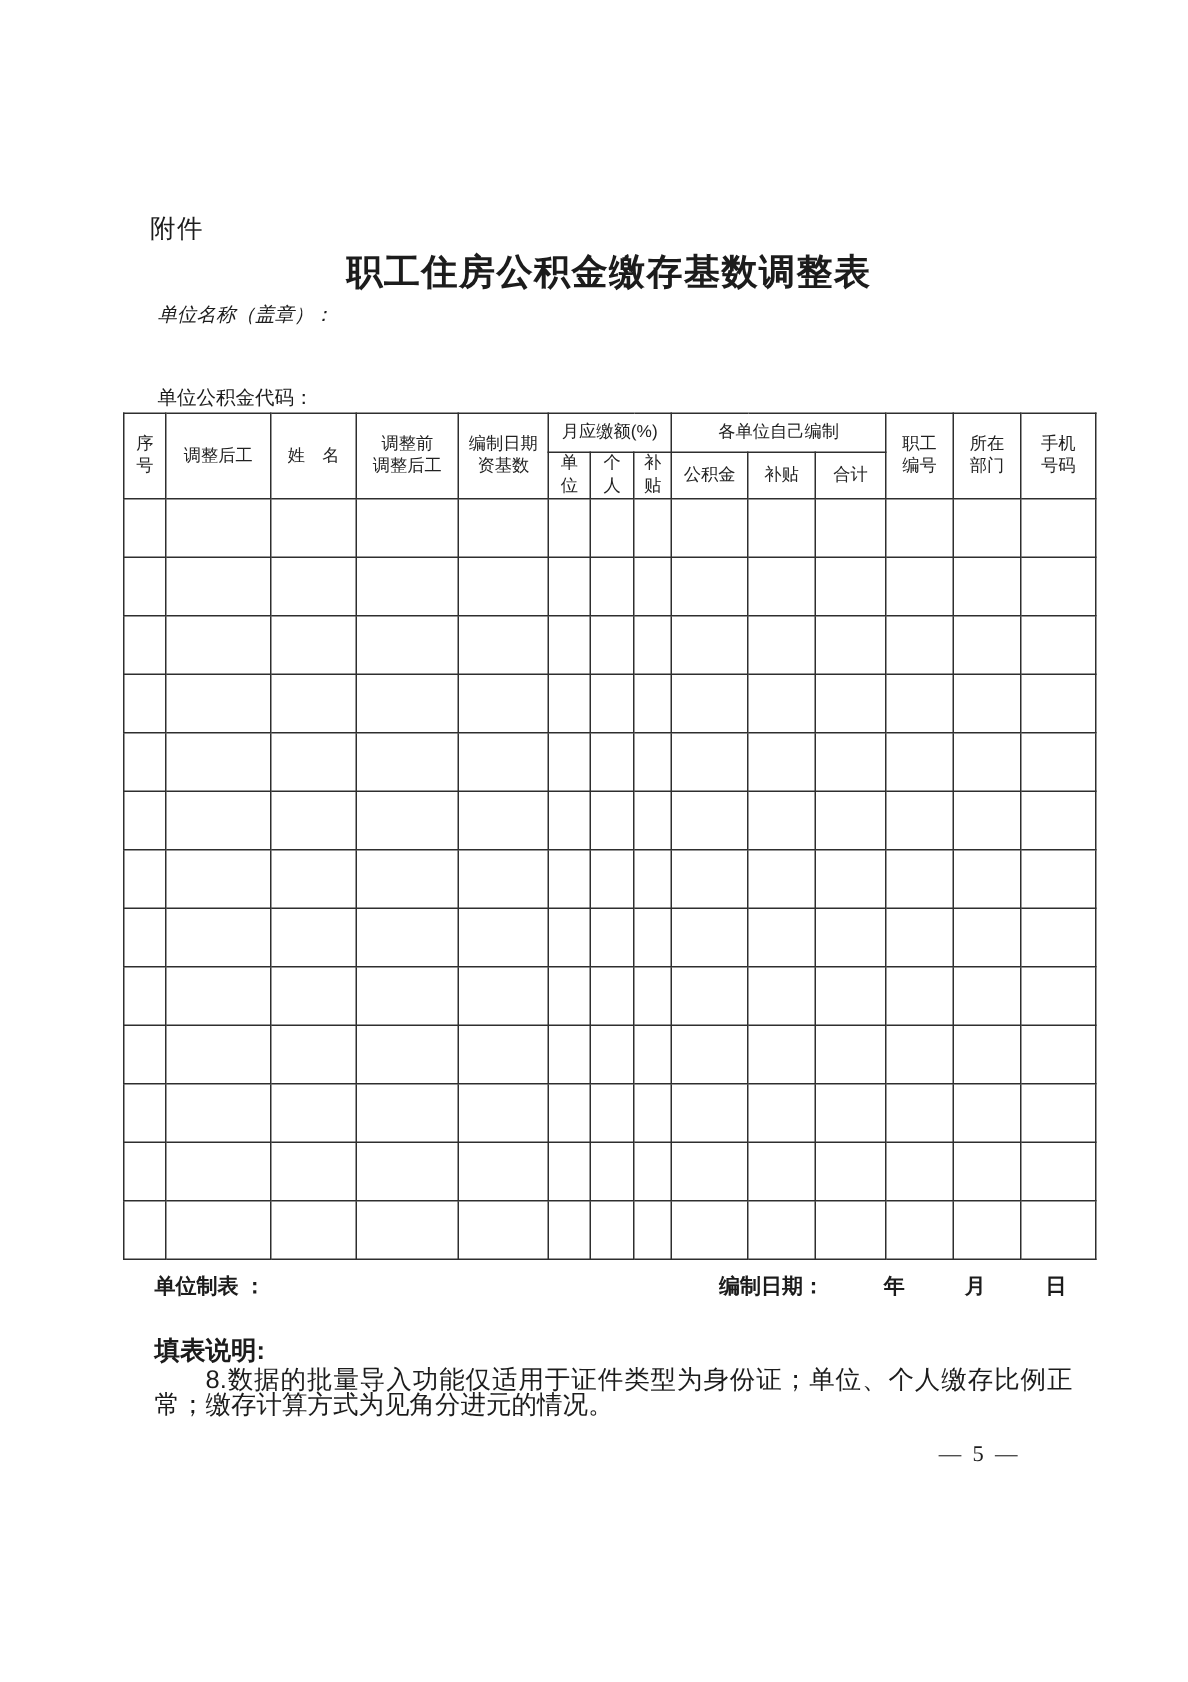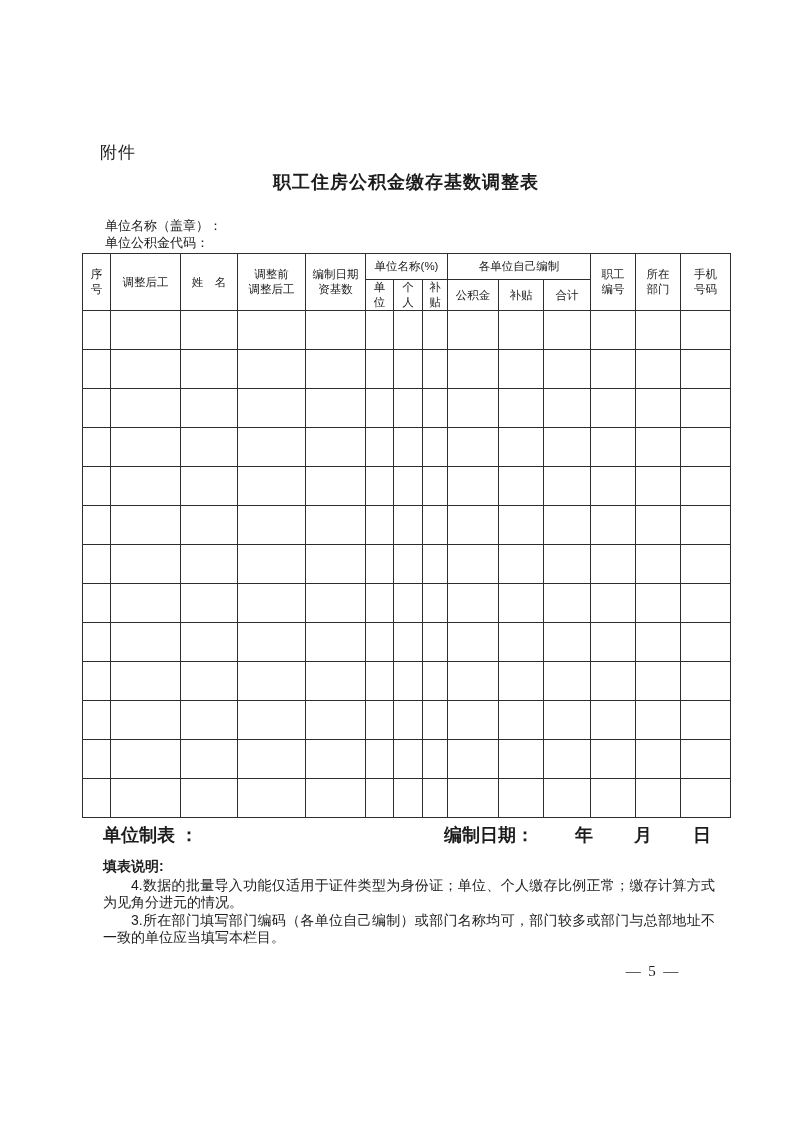--- a/index.html
+++ b/index.html
@@ -25,32 +25,33 @@
     margin: 141px 0 0 100px;
     font-size: 17px;
     font-weight: 400;
     letter-spacing: 1px;
     line-height: 24px;
   }
   .doc-title {
     width: 648px;
     margin: 2px 0 0 82px;
     text-align: center;
-    font-size: 18px;
+    font-size: 24px;
     font-weight: bold;
     letter-spacing: 1px;
     line-height: 30px;
     font-family: "Liberation Serif", "DejaVu Serif", serif;
   }
   .info-line {
     margin-left: 105px;
     font-size: 13px;
     line-height: 17px;
-  }
-  .info-line.first { margin-top: 20px; }
+    margin-top: 38px;
+  }
+  .info-line.first { margin-top: 4px; font-style: italic; }
   table.form-table {
     margin: 2px 0 0 82px;
     width: 648px;
     border-collapse: collapse;
     table-layout: fixed;
   }
   table.form-table th,
   table.form-table td {
     border: 1px solid #2e2e2e;
     padding: 0;
@@ -66,32 +67,32 @@
   }
   tr.head-row-1 { height: 26px; }
   tr.head-row-2 { height: 31px; }
   table.form-table tbody tr { height: 39px; }
   table.form-table tbody td { background: #ffffff; }
   .footer-line {
     width: 648px;
     margin: 9px 0 0 82px;
     display: flex;
     justify-content: space-between;
-    font-size: 18px;
+    font-size: 14px;
     font-weight: bold;
     line-height: 17px;
   }
   .footer-left { margin-left: 21px; }
   .footer-right { margin-right: 19px; }
   .footer-right .dl { display: inline-block; }
   .footer-right .ymd { display: inline-block; margin-left: 36px; }
   .notes {
     width: 612px;
-    margin: 14px 0 0 103px;
-    font-size: 14px;
+    margin: 26px 0 0 103px;
+    font-size: 17px;
     line-height: 17.5px;
   }
   .notes-heading {
     font-weight: bold;
     margin: 0 0 1px 0;
   }
   .note-item {
     margin: 0;
     text-indent: 2em;
     text-align: justify;
@@ -137,21 +138,21 @@
     <thead>
       <tr class="head-row-1">
         <th rowspan="2">序
 号</th>
         <th rowspan="2">调整后工</th>
         <th rowspan="2">姓　名</th>
         <th rowspan="2">调整前
 调整后工</th>
         <th rowspan="2">编制日期
 资基数</th>
-        <th colspan="3">单位名称(%)</th>
+        <th colspan="3">月应缴额(%)</th>
         <th colspan="3">各单位自己编制</th>
         <th rowspan="2">职工
 编号</th>
         <th rowspan="2">所在
 部门</th>
         <th rowspan="2">手机
 号码</th>
       </tr>
       <tr class="head-row-2">
         <th>单
@@ -382,19 +383,18 @@
     <span class="footer-right">
       <span class="dl">编制日期：</span>
       <span class="ymd">年</span>
       <span class="ymd">月</span>
       <span class="ymd">日</span>
     </span>
   </div>
 
   <div class="notes">
     <div class="notes-heading">填表说明:</div>
-    <p class="note-item">4.数据的批量导入功能仅适用于证件类型为身份证；单位、个人缴存比例正常；缴存计算方式为见角分进元的情况。</p>
-    <p class="note-item">3.所在部门填写部门编码（各单位自己编制）或部门名称均可，部门较多或部门与总部地址不一致的单位应当填写本栏目。</p>
+    <p class="note-item">8.数据的批量导入功能仅适用于证件类型为身份证；单位、个人缴存比例正常；缴存计算方式为见角分进元的情况。</p>
   </div>
 
   <div class="page-number">—  5  —</div>
 
 </div>
 
 </body></html>

